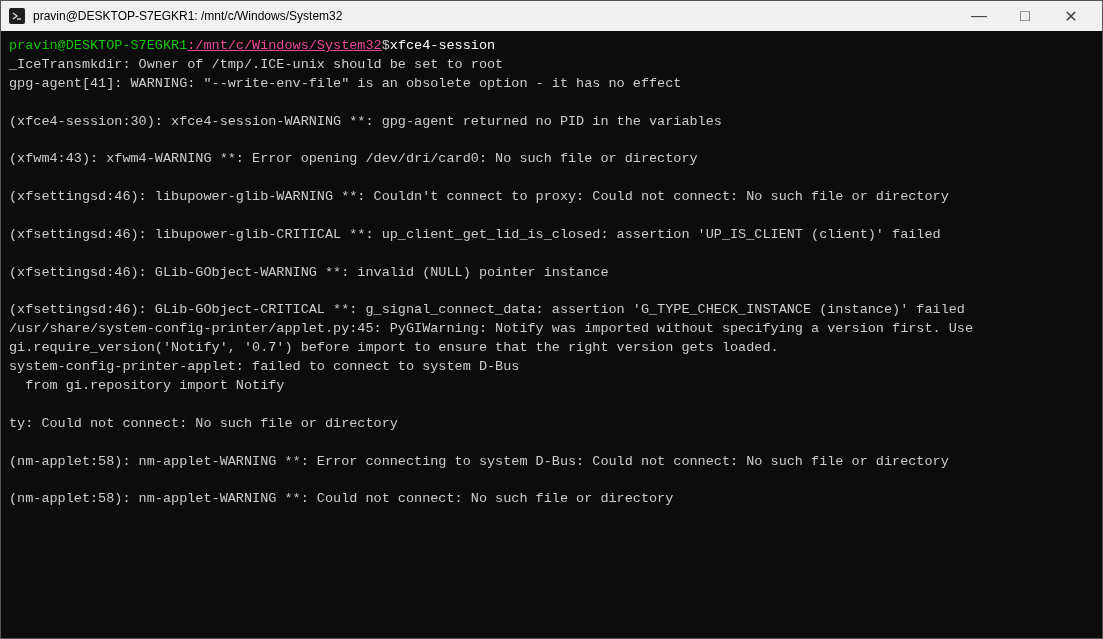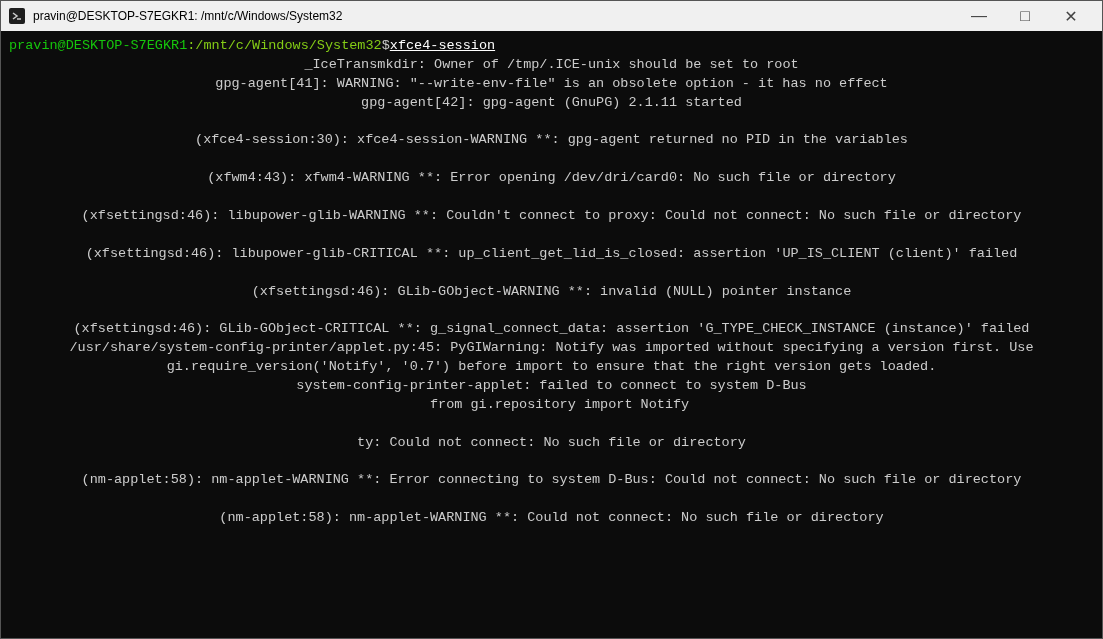--- a/index.html
+++ b/index.html
@@ -96,37 +96,36 @@
       display: flex;
       flex-wrap: wrap;
       text-align: center;
     }
 
     .prompt-user {
       color: #16c60c;
     }
 
     .prompt-path {
-      color: #84cc16;
+      color: #ec4899;
+      text-decoration: underline;
     }
 
     .prompt-symbol {
       color: #cccccc;
     }
 
     .prompt-cmd {
       color: #ffffff;
-      text-decoration: underline;
     }
 
     .line {
       color: #cccccc;
       white-space: pre-wrap;
       word-break: break-all;
-      text-align: center;
     }
 
     .line-empty {
       height: 1.4em;
     }
   </style>
 </head>
 <body>
 
 <div class="window">
@@ -151,21 +150,20 @@
   <div class="terminal-body" id="terminal-body">
     <div class="prompt-line">
       <span class="prompt-user">pravin@DESKTOP-S7EGKR1</span>
         <span class="prompt-path">:/mnt/c/Windows/System32</span>
         <span class="prompt-symbol">$ </span>
         <span class="prompt-cmd">xfce4-session</span>
     </div>
     <div id="terminal-lines">
         <div class="line">_IceTransmkdir: Owner of /tmp/.ICE-unix should be set to root</div>
         <div class="line">gpg-agent[41]: WARNING: "--write-env-file" is an obsolete option - it has no effect</div>
-        <div class="line">gpg-agent[42]: gpg-agent (GnuPG) 2.1.11 started</div>
         <div class="line-empty"></div>
         <div class="line">(xfce4-session:30): xfce4-session-WARNING **: gpg-agent returned no PID in the variables</div>
         <div class="line-empty"></div>
         <div class="line">(xfwm4:43): xfwm4-WARNING **: Error opening /dev/dri/card0: No such file or directory</div>
         <div class="line-empty"></div>
         <div class="line">(xfsettingsd:46): libupower-glib-WARNING **: Couldn't connect to proxy: Could not connect: No such file or directory</div>
         <div class="line-empty"></div>
         <div class="line">(xfsettingsd:46): libupower-glib-CRITICAL **: up_client_get_lid_is_closed: assertion 'UP_IS_CLIENT (client)' failed</div>
         <div class="line-empty"></div>
         <div class="line">(xfsettingsd:46): GLib-GObject-WARNING **: invalid (NULL) pointer instance</div>

